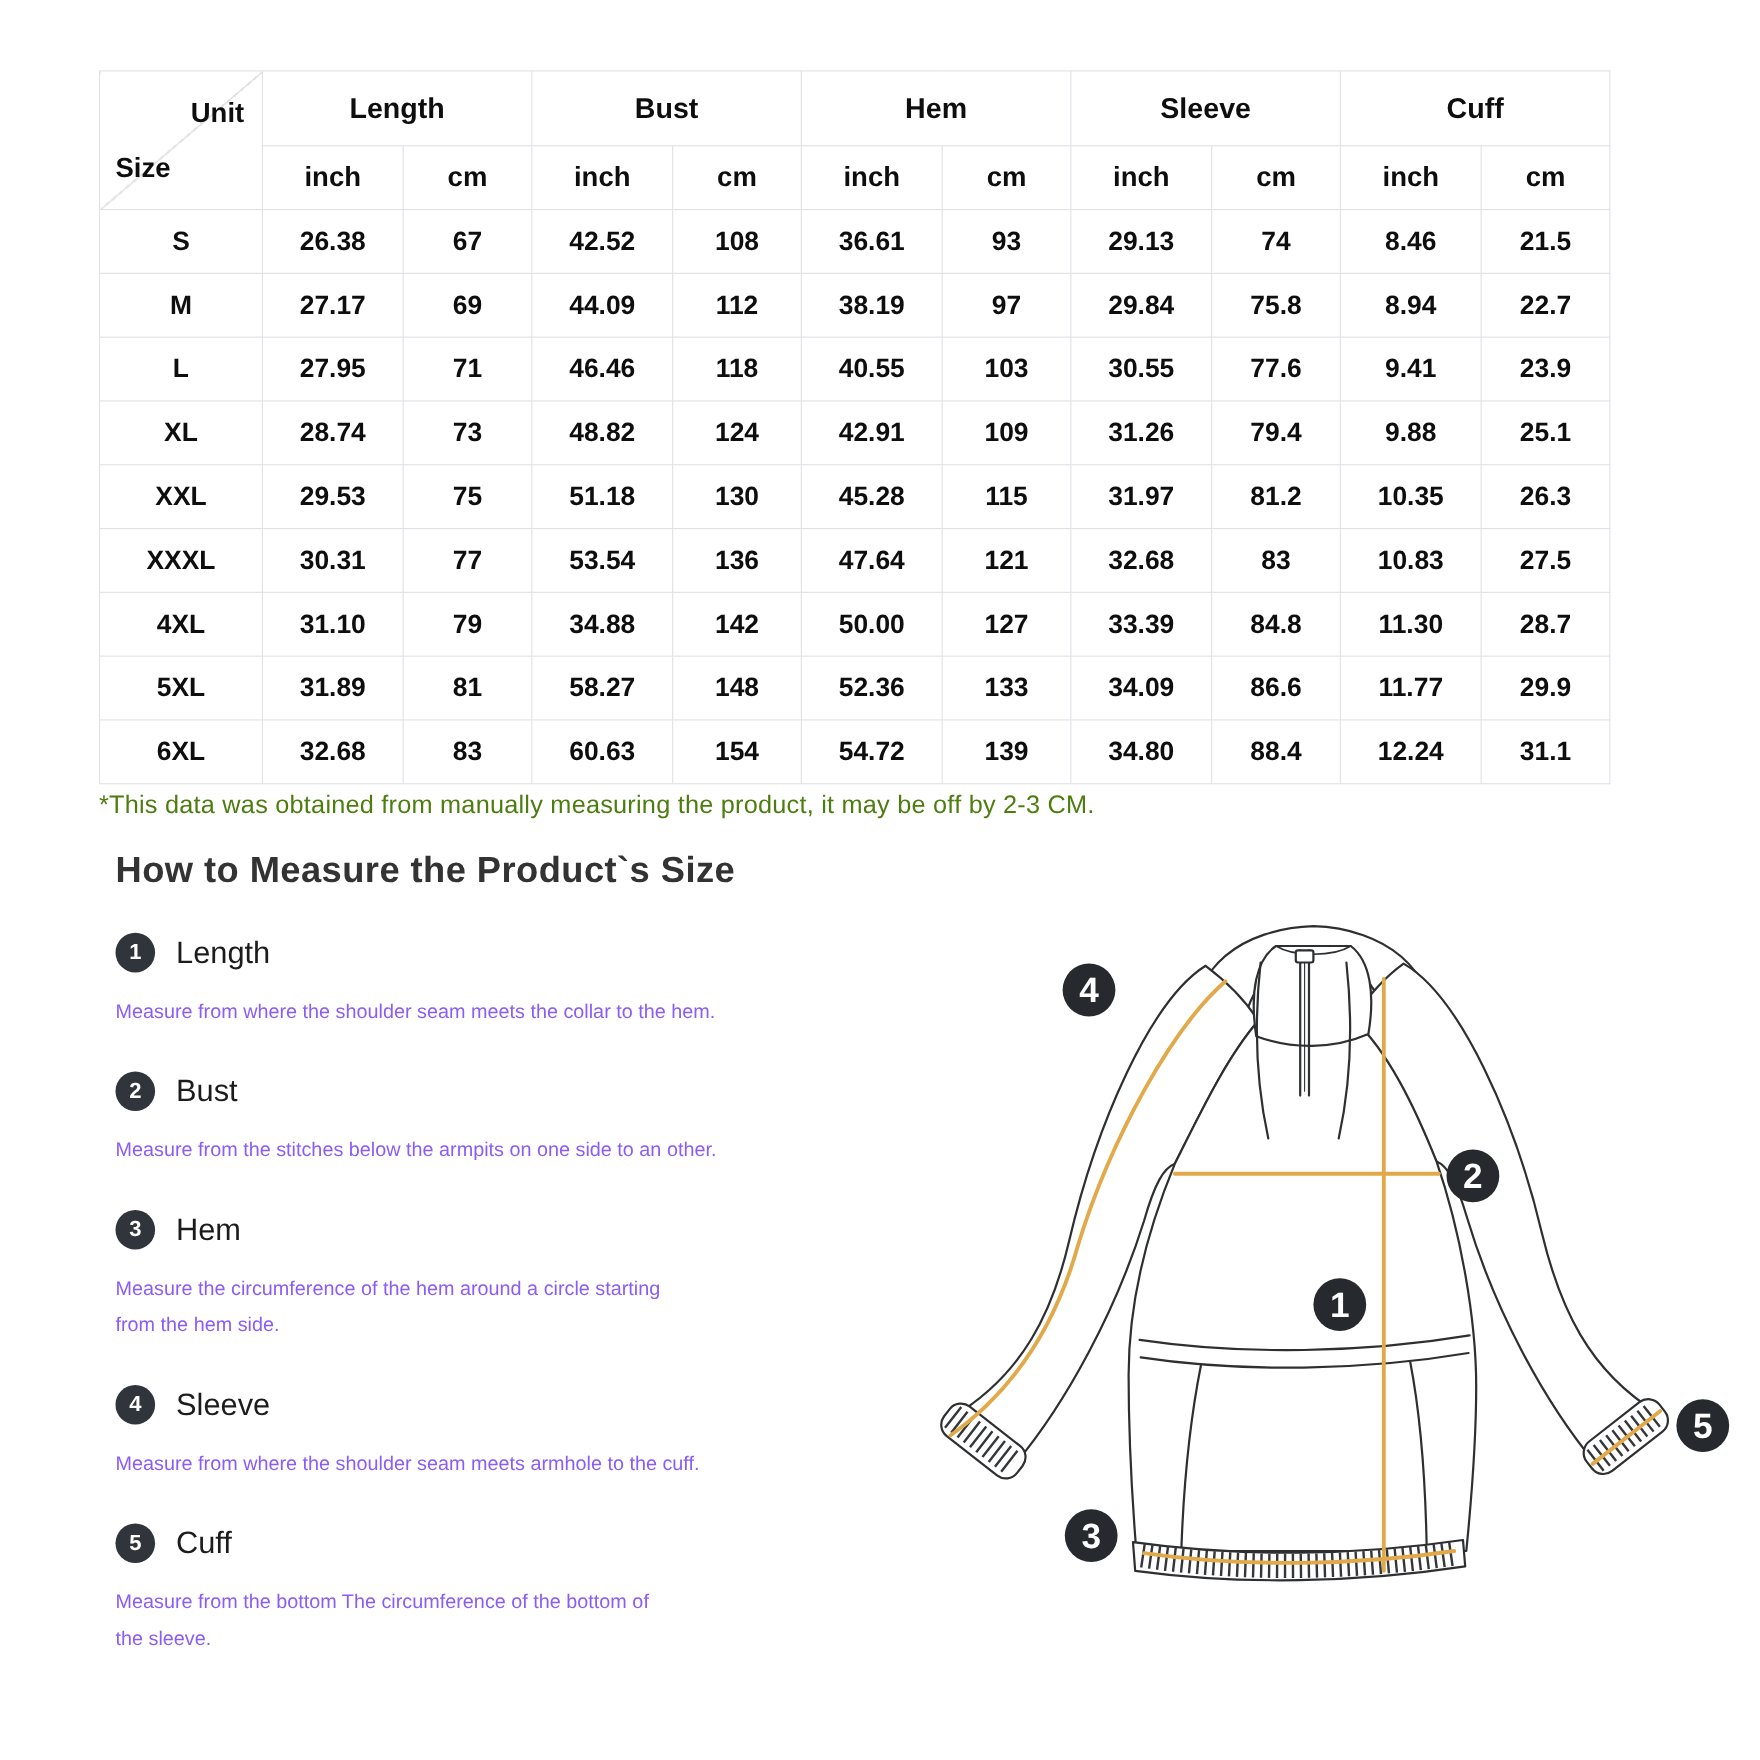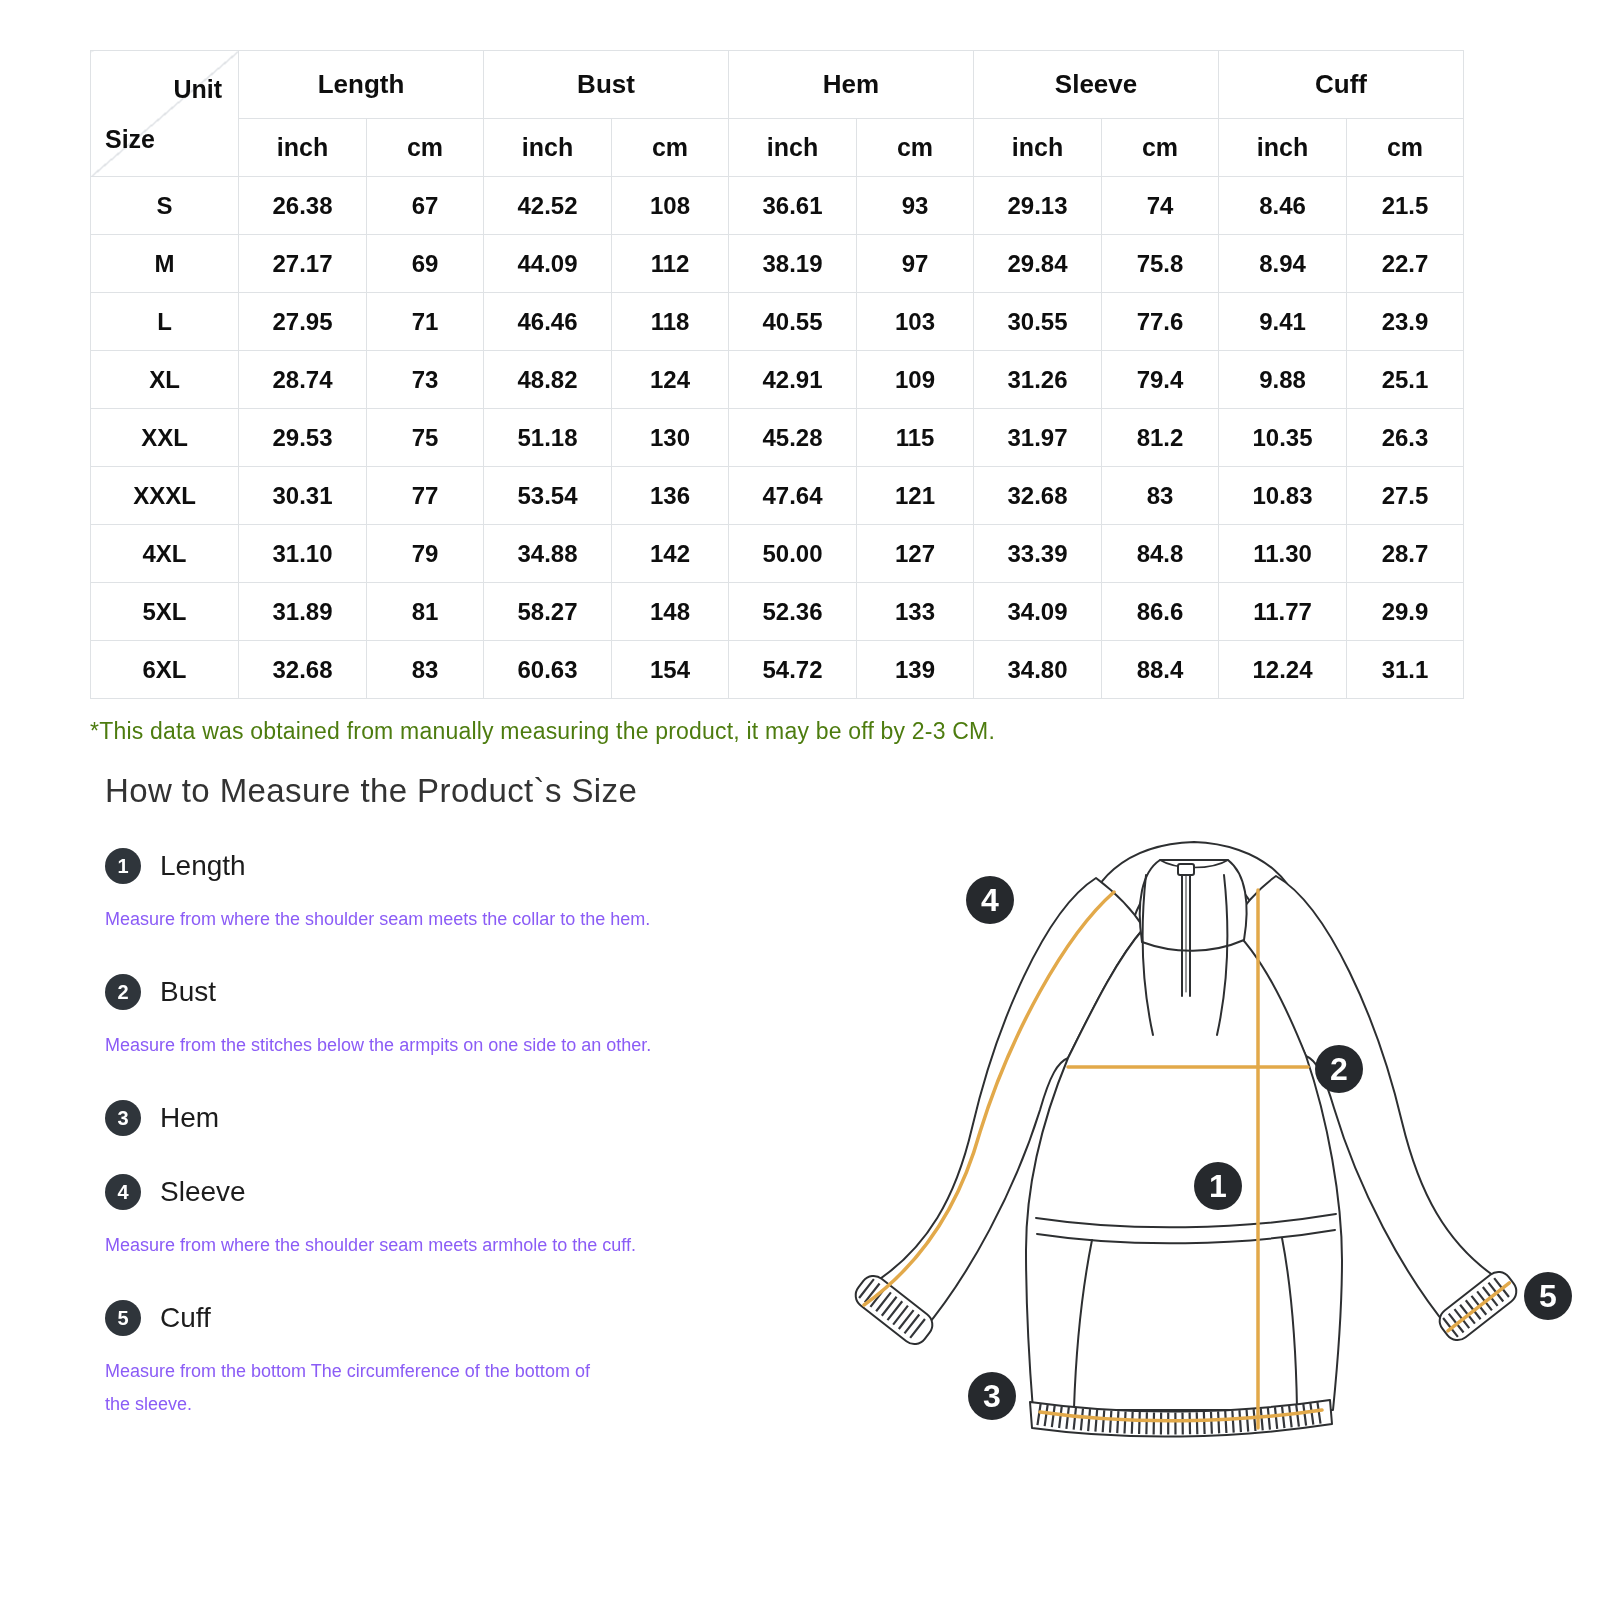--- a/index.html
+++ b/index.html
@@ -4,21 +4,21 @@
 <style>
   * { margin:0; padding:0; box-sizing:border-box; }
   html,body { background:#ffffff; }
   body {
     width:1600px; height:1600px; position:relative;
     font-family:"Liberation Sans", sans-serif; color:#1a1a1a;
   }
 
   
   .size-table {
-    position:absolute; left:90px; top:50px;
+    position:absolute; left:90px; top:64px;
     border-collapse:collapse; table-layout:fixed; width:1373px;
     background:#fff;
   }
   .size-table th, .size-table td {
     border:1px solid #dfe2e5; text-align:center; vertical-align:middle;
     font-weight:bold; color:#0e0e0e; overflow:hidden;
   }
   .size-table thead tr.group-row th { height:68px; font-size:26px; }
   .size-table thead tr.unit-row th  { height:58px; font-size:25px;margin-top:48px; }
   .size-table tbody td { height:58px; font-size:24px; }
@@ -38,21 +38,21 @@
 
   
   .note {
     position:absolute; left:90px; top:718px;
     font-size:23px; color:#4d7c0f; letter-spacing:0.2px;
   }
 
   
   .howto-heading {
     position:absolute; left:105px; top:772px;
-    font-size:33px; font-weight:400; color:#333;
+    font-size:33px; font-weight:700; color:#333;
     letter-spacing:0.4px;
   }
 
   
   .steps { position:absolute; left:105px; top:848px; width:820px; }
   .step { margin-bottom:38px; }
   .step-head { display:flex; align-items:center; gap:19px; margin-bottom:19px; }
   .step-badge {
     width:36px; height:36px; border-radius:50%;
     background:#2f353b; color:#fff;
@@ -260,20 +260,22 @@
         <span class="step-label">Bust</span>
       </div>
       <p>Measure from the stitches below the armpits on one side to an other.</p>
     </div>
 
     <div class="step">
       <div class="step-head">
         <span class="step-badge">3</span>
         <span class="step-label">Hem</span>
       </div>
+      <p>Measure the circumference of the hem around a circle starting
+from the hem side.</p>
     </div>
 
     <div class="step">
       <div class="step-head">
         <span class="step-badge">4</span>
         <span class="step-label">Sleeve</span>
       </div>
       <p>Measure from where the shoulder seam meets armhole to the cuff.</p>
     </div>
 

